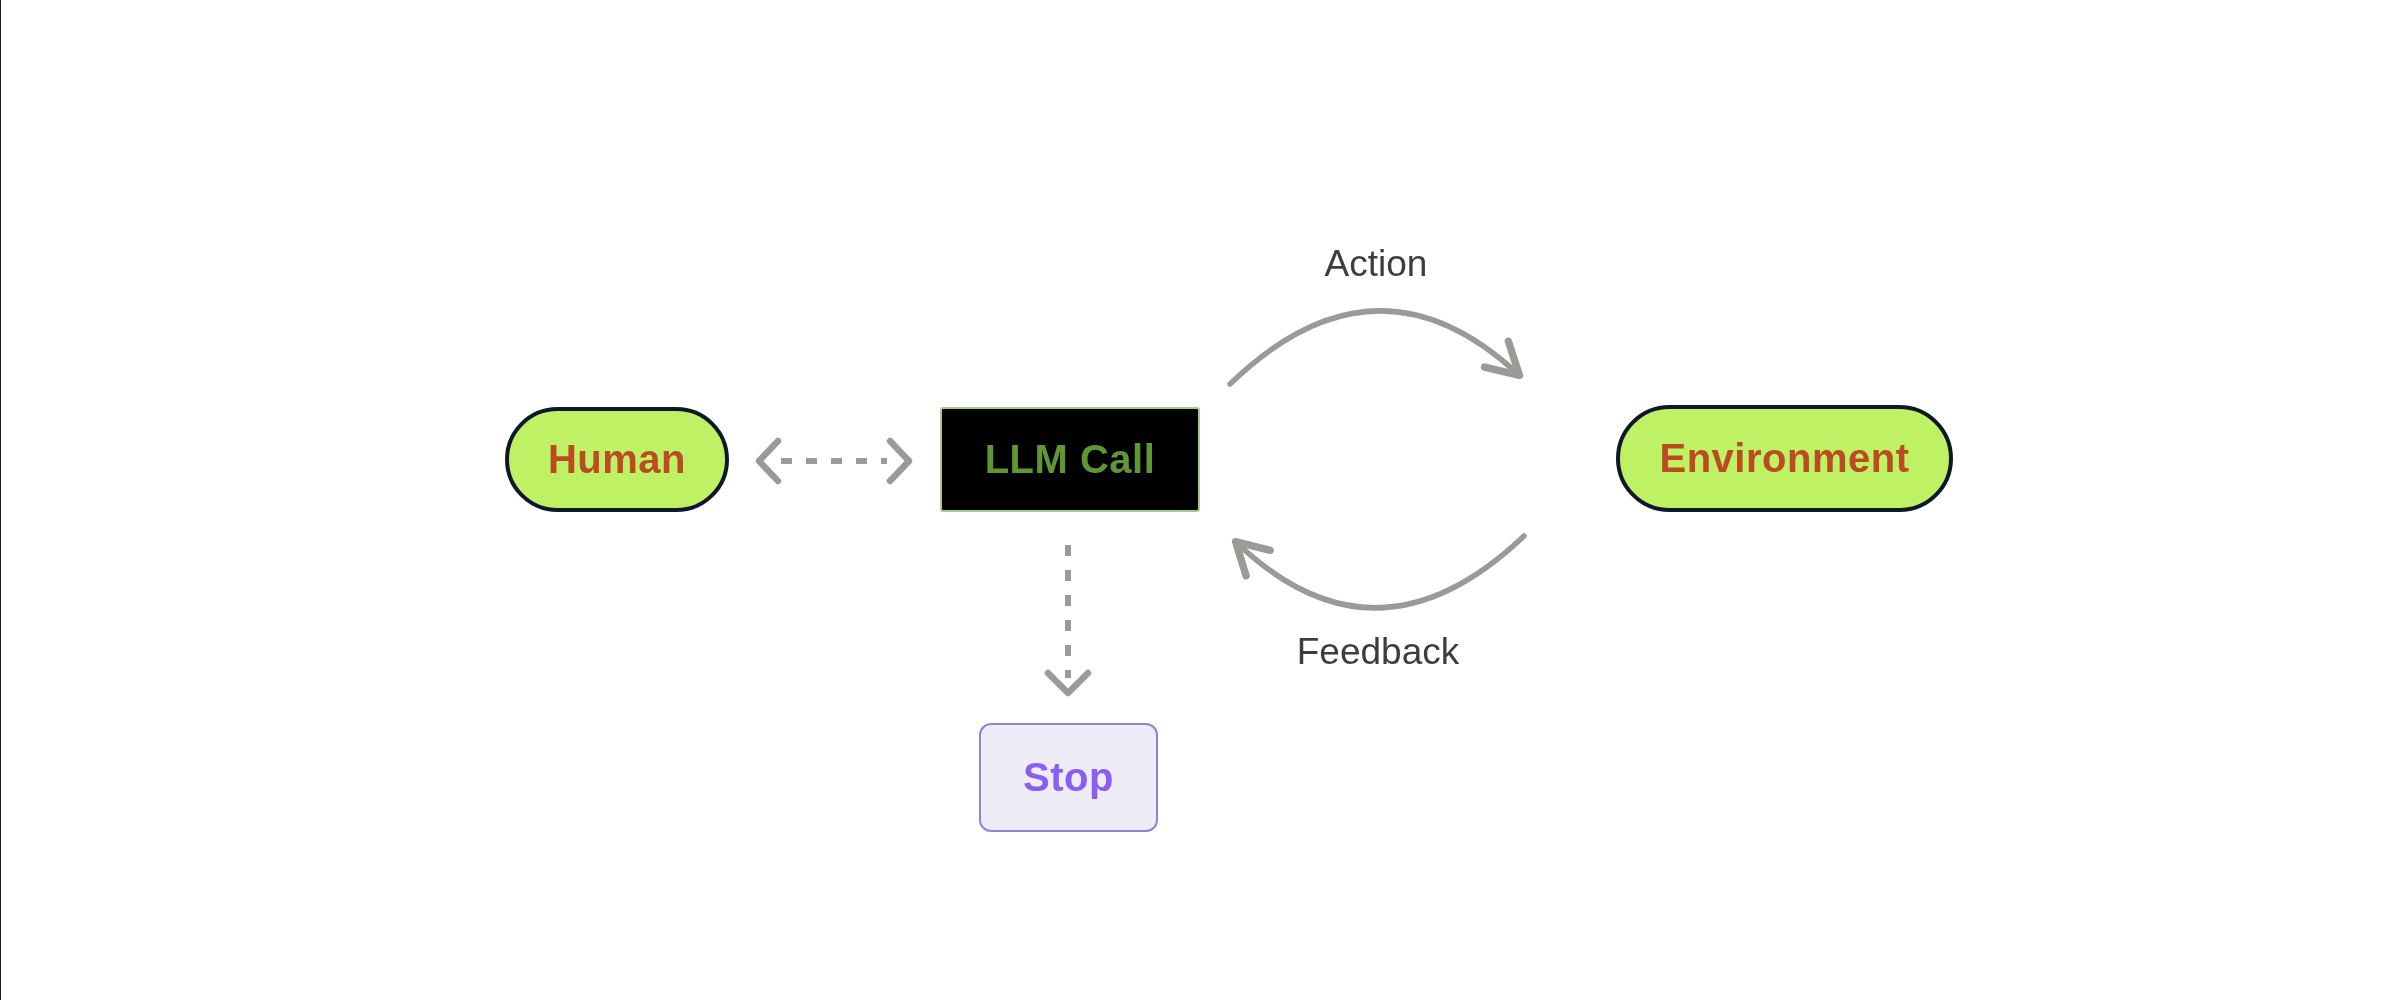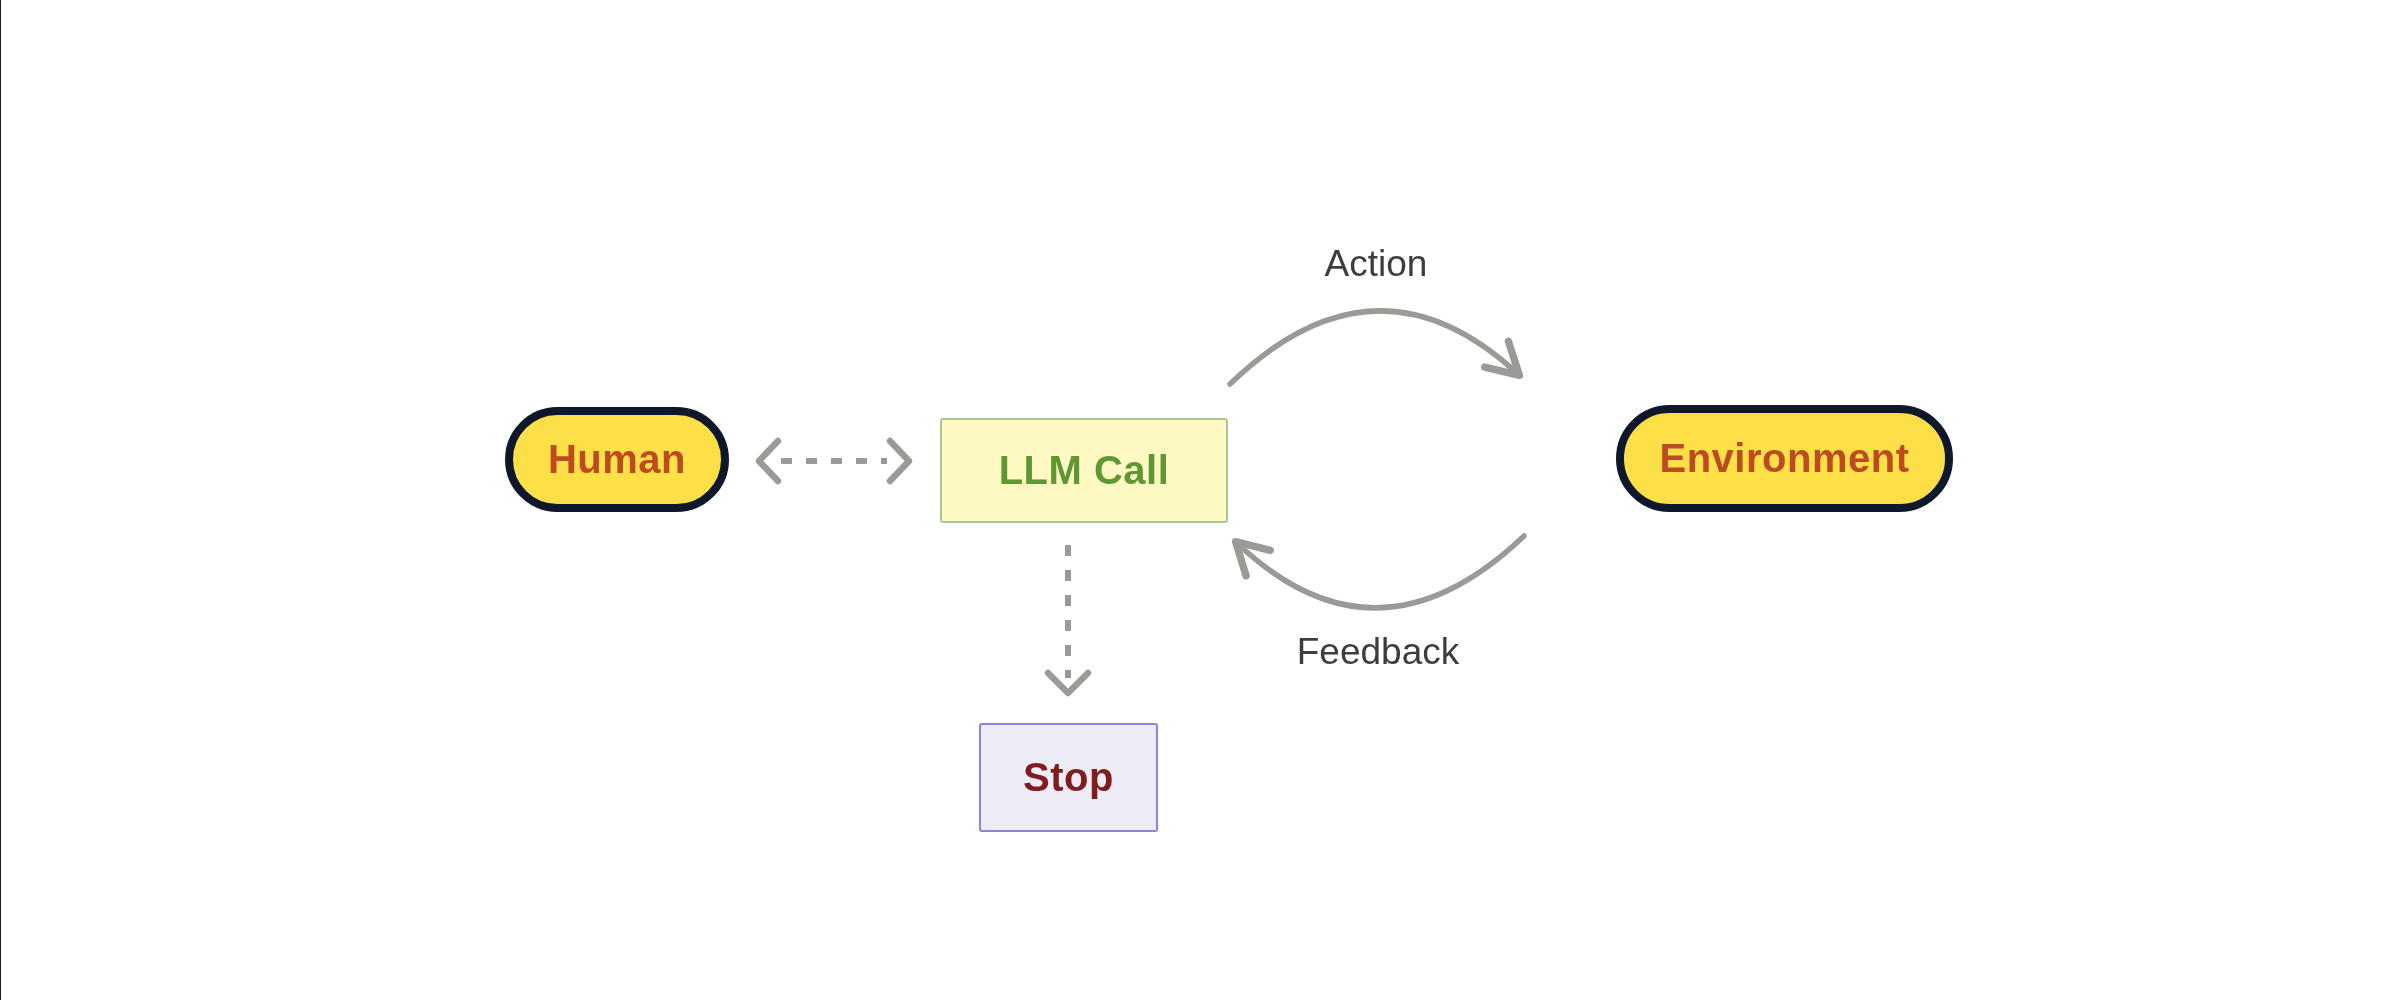--- a/index.html
+++ b/index.html
@@ -35,40 +35,40 @@
     position: absolute;
     display: flex;
     align-items: center;
     justify-content: center;
     box-sizing: border-box;
     font-weight: bold;
     font-size: 40px;
     letter-spacing: 0.5px;
   }
   .node-pill {
-    background: #fde047;
-    border: 8px solid #0f172a;
+    background: #bef264;
+    border: 4px solid #0f172a;
     border-radius: 60px;
     color: #BC4B22;
   }
   .node-human       { left: 505px;  top: 407px; width: 224px; height: 105px; }
   .node-environment { left: 1616px; top: 405px; width: 337px; height: 107px; }
   .node-llm-call {
-    left: 940px; top: 418px; width: 288px; height: 105px;
-    background: #fef9c3;
+    left: 940px; top: 407px; width: 260px; height: 105px;
+    background: #000000;
     border: 2px solid #A7CA8D;
     border-radius: 3px;
     color: #5F9733;
   }
   .node-stop {
     left: 979px; top: 723px; width: 179px; height: 109px;
     background: #EDECF7;
     border: 2px solid #8D83D8;
-    border-radius: 3px;
-    color: #7f1d1d;
+    border-radius: 12px;
+    color: #8b5cf6;
   }
   .edge-label {
     position: absolute;
     color: #3D3D3A;
     font-size: 37px;
     font-weight: normal;
     line-height: 1;
     white-space: nowrap;
     transform: translateX(-50%);
   }

